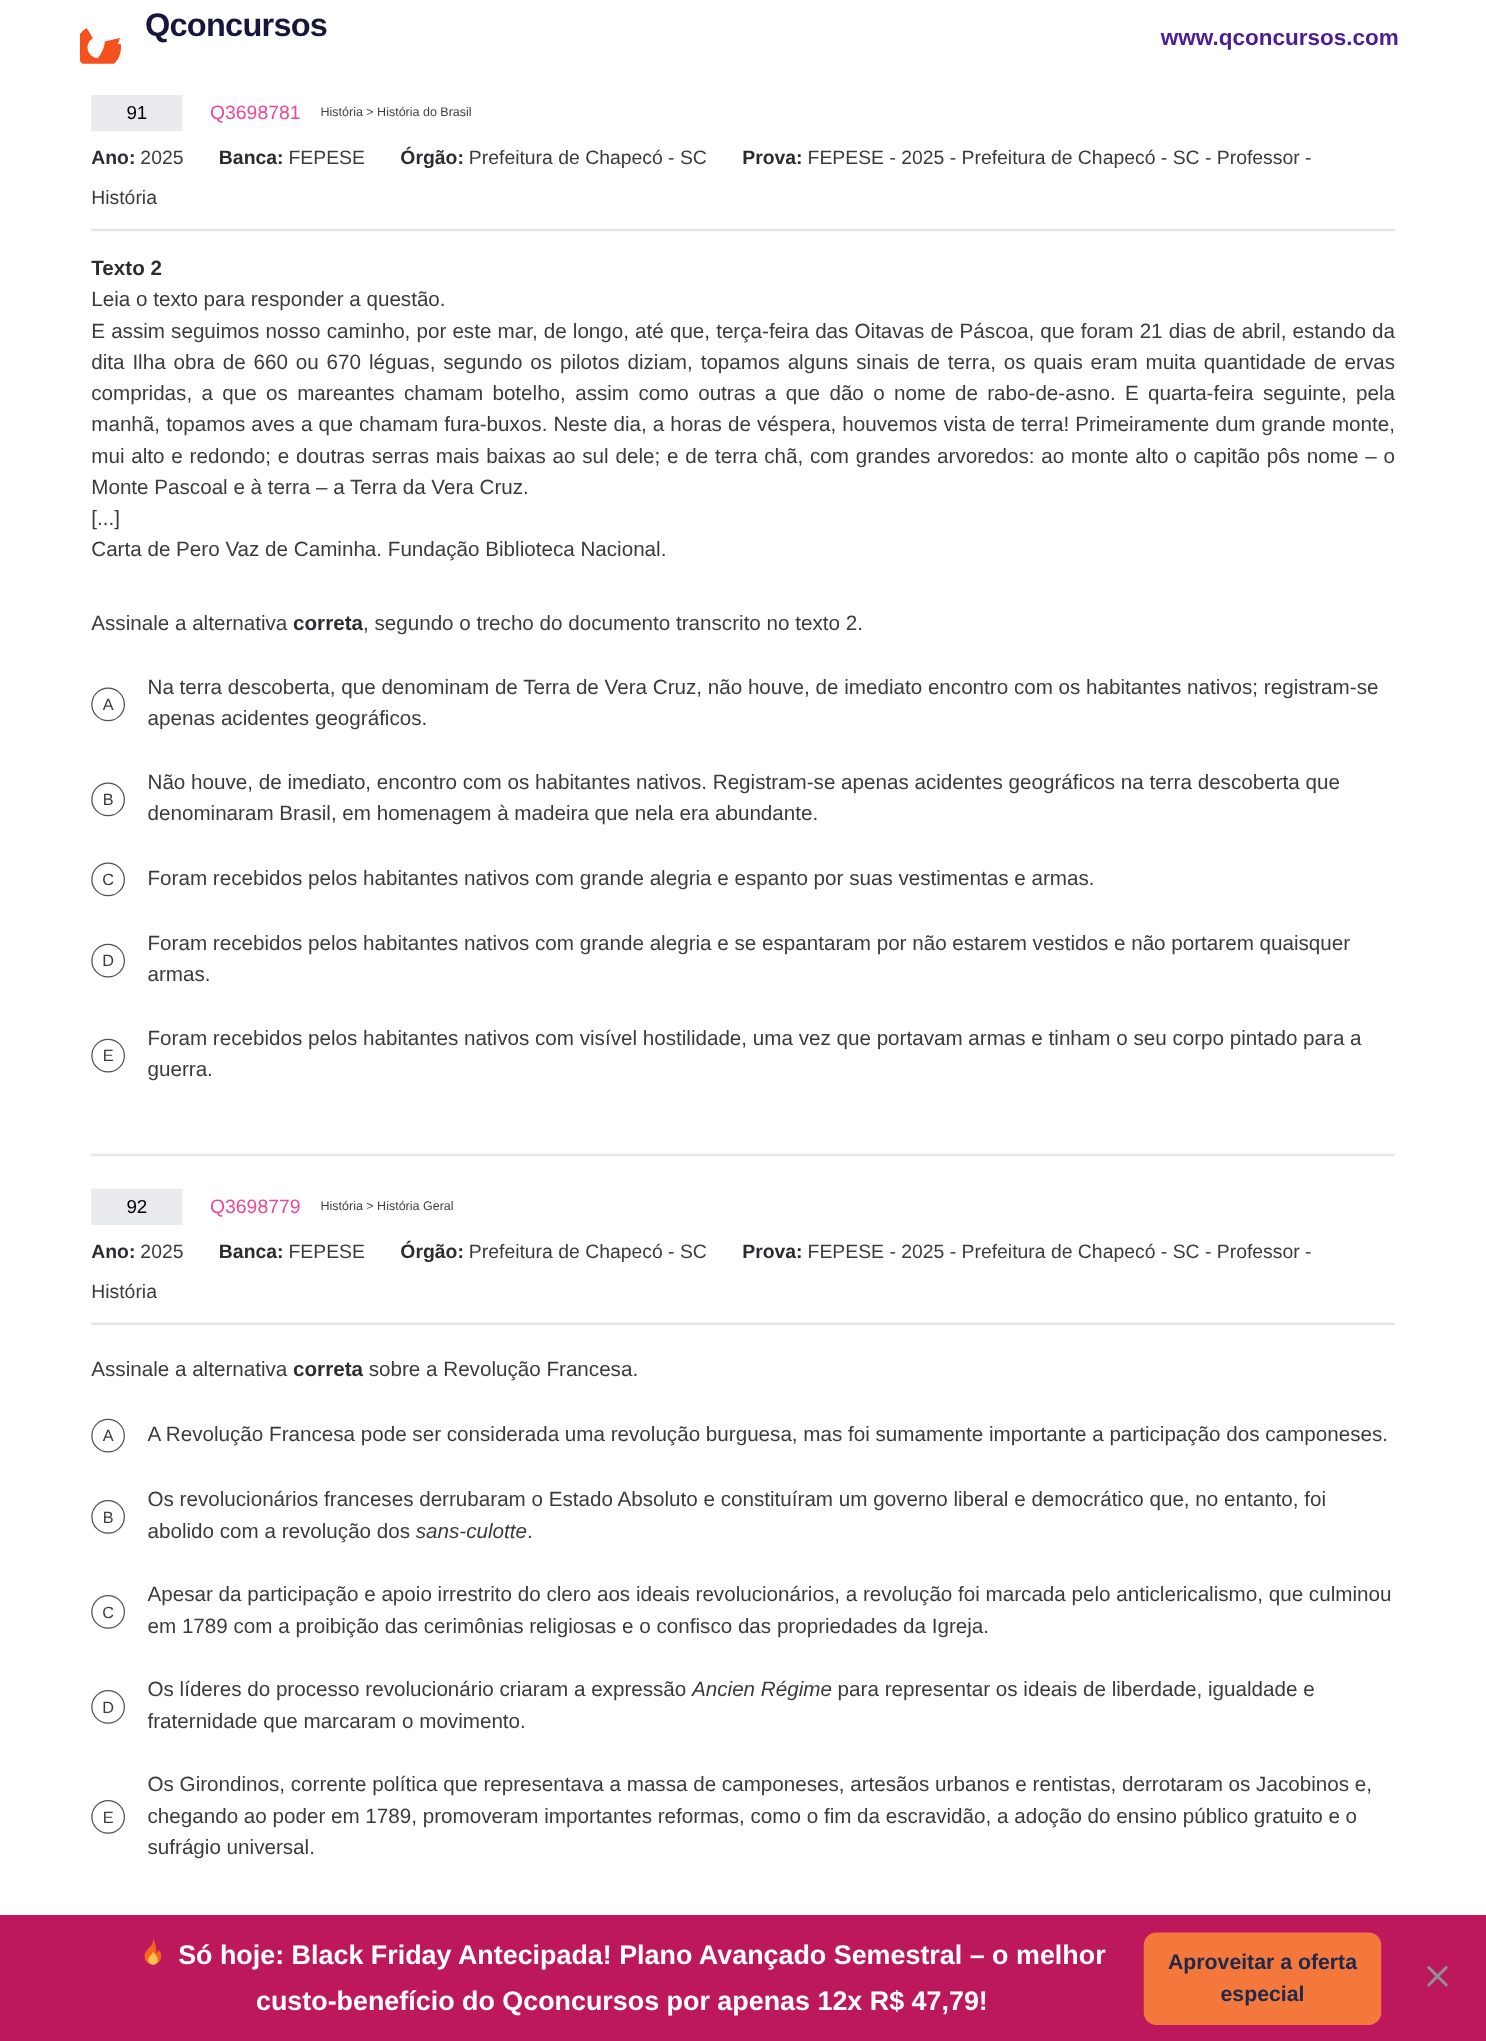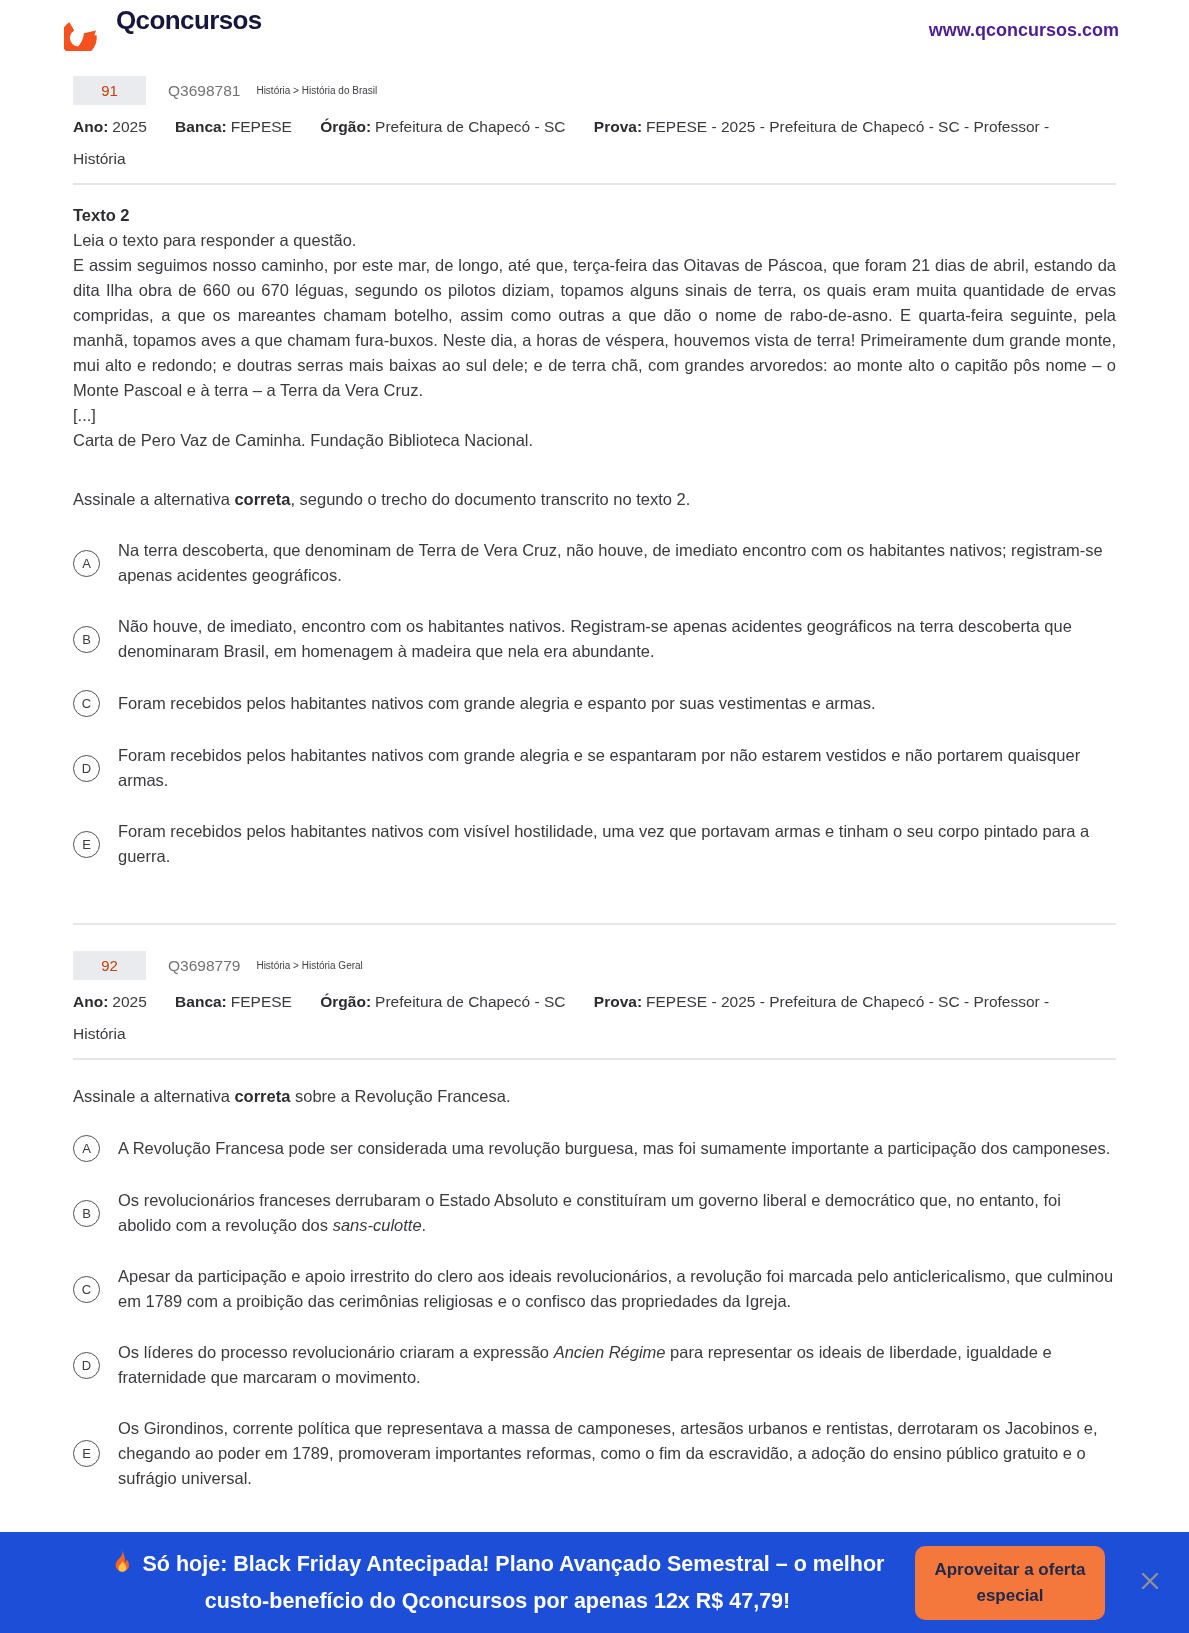--- a/index.html
+++ b/index.html
@@ -32,30 +32,30 @@
     letter-spacing: -0.6px;
   }
   .site-url { font-size: 18px; color: #4c1d95; font-weight: bold; }
 
   
   .content { padding: 0 73px; }
   .qheader-row { display: flex; align-items: center; }
   .q1 .qheader-row { margin-top: 24px; }
   .qbadge {
     background: #e9ebee;
-    color: #c2410c;
+    color: #000000;
     font-size: 15px;
     width: 73px;
     height: 29px;
     display: flex;
     align-items: center;
     justify-content: center;
     flex: 0 0 73px;
   }
-  .qid { margin-left: 22px; font-size: 15.5px; color: #737373; }
+  .qid { margin-left: 22px; font-size: 15.5px; color: #ec4899; }
   .qcat { margin-left: 16px; font-size: 10px; color: #3f3f44; }
   .qmeta {
     margin-top: 6px;
     font-size: 15.5px;
     line-height: 32px;
     color: #3b3b3f;
   }
   .qmeta .item { margin-right: 24px; }
   .qmeta .label { font-weight: 700; color: #2c2c30; margin-right: 4px; }
   .qdivider {
@@ -97,21 +97,21 @@
   .alt-text { font-size: 16.5px; line-height: 25px; color: #3b3b3f; }
   .alt-text .italic { font-style: italic; }
 
   
   .banner {
     position: absolute;
     left: 0;
     top: 1532px;
     width: 1189px;
     height: 101px;
-    background: #1d4ed8;
+    background: #be185d;
     display: flex;
     align-items: center;
     padding: 0 16px 0 80px;
   }
   .banner-msg {
     flex: 1;
     text-align: center;
     color: #ffffff;
     font-weight: 700;
     font-size: 21.5px;

